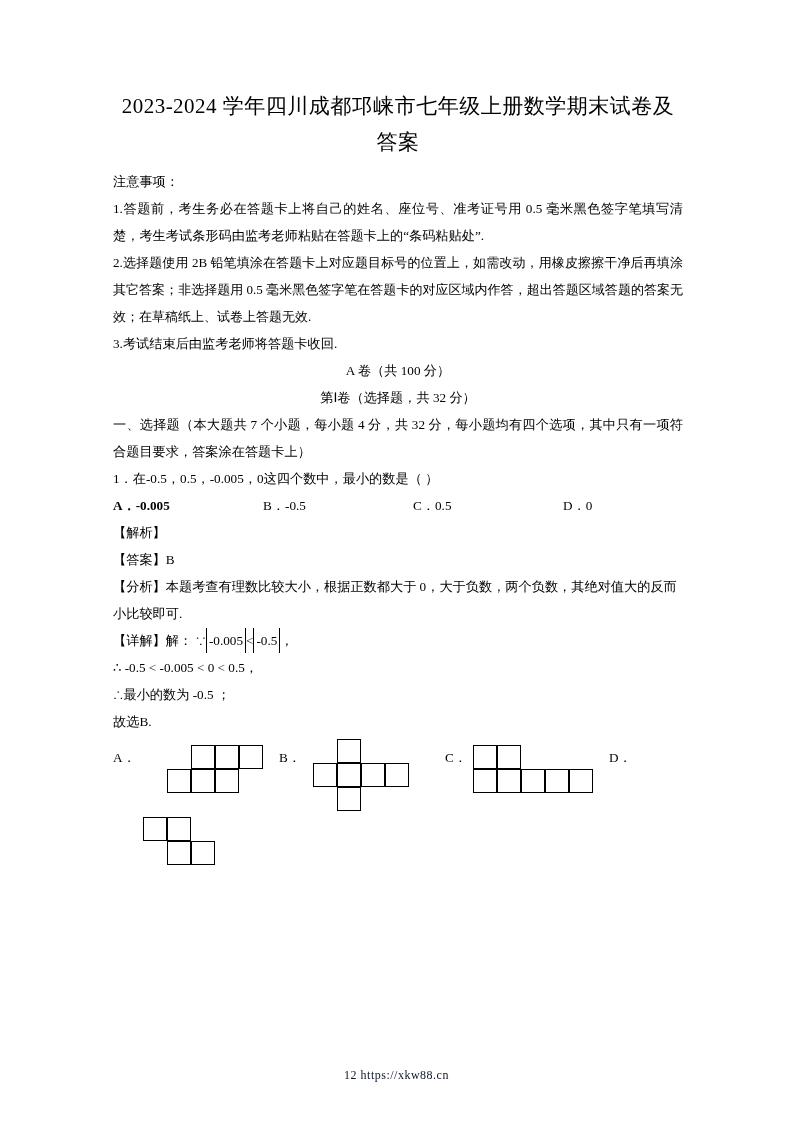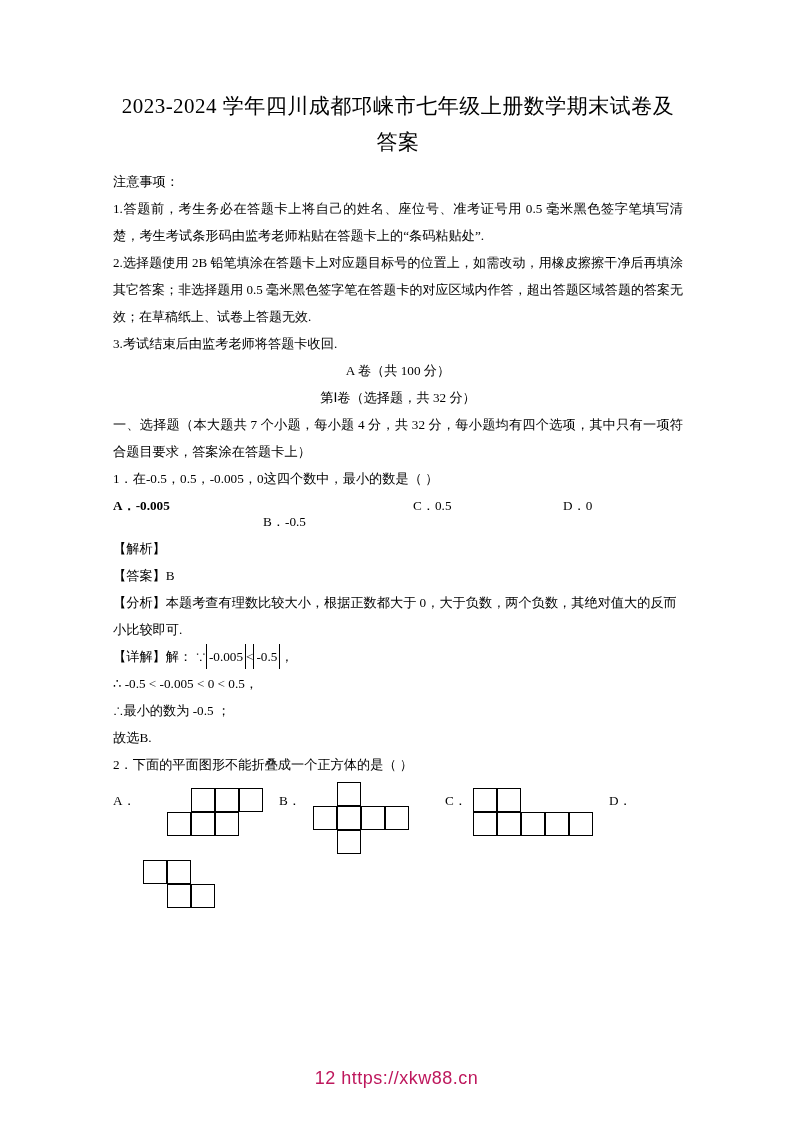--- a/index.html
+++ b/index.html
@@ -56,21 +56,21 @@
   .opt-row {
     display: flex;
     font-size: 13.2px;
     line-height: 27px;
     margin: 0;
   }
   .opt {
     display: inline-block;
   }
   .opt-a { width: 150px; font-weight: bold; }
-  .opt-b { width: 150px; margin-top: 16px; }
+  .opt-b { width: 150px; }
   .opt-c { width: 150px; }
   .opt-d { width: 100px; }
   .ans-line {
     font-size: 13.2px;
     line-height: 27px;
     margin: 0;
   }
   .abs {
     display: inline-block;
     position: relative;
@@ -104,23 +104,23 @@
     height: 24px;
     border: 1px solid #000;
     box-sizing: border-box;
   }
   .footer {
     position: absolute;
     left: 0;
     top: 1068px;
     width: 793px;
     text-align: center;
-    font-size: 18px;
-    color: #be185d;
-    font-family: Liberation Sans, sans-serif;
+    font-size: 12px;
+    color: #0f172a;
+    font-family: Liberation Serif, serif;
     letter-spacing: 0.5px;
   }
 </style>
 </head>
 <body>
 
 <div class="page">
 
   <div class="content">
 
@@ -152,21 +152,20 @@
     <p class="ans-line"><span>【分析】</span><span>本题考查有理数比较大小，根据正数都大于 0，大于负数，两个负数，其绝对值大的反而小比较即可.</span></p>
 
     <p class="ans-line">
       <span>【详解】解：</span>
       <span>∵</span><span class="abs mathnum">-0.005</span><span>&lt;</span><span class="abs mathnum">-0.5</span><span>，</span>
     </p>
     <p class="ans-line mathnum">∴ -0.5 &lt; -0.005 &lt; 0 &lt; 0.5，</p>
     <p class="ans-line">∴最小的数为 -0.5 ；</p>
     <p class="ans-line">故选B.</p>
 
-    <p class="para"><span>2．</span><span>下面的平面图形不能折叠成一个正方体的是（      ）</span></p>
 
     <div class="q2-figs">
 
       <span class="label-letter" style="left:0px; top:12px;">A．</span>
       <span class="label-letter" style="left:166px; top:12px;">B．</span>
       <span class="label-letter" style="left:332px; top:12px;">C．</span>
       <span class="label-letter" style="left:496px; top:12px;">D．</span>
 
       <div class="grid" style="left:30px; top:8px;">
         <div class="cell" style="left:48px; top:0px;"></div>

